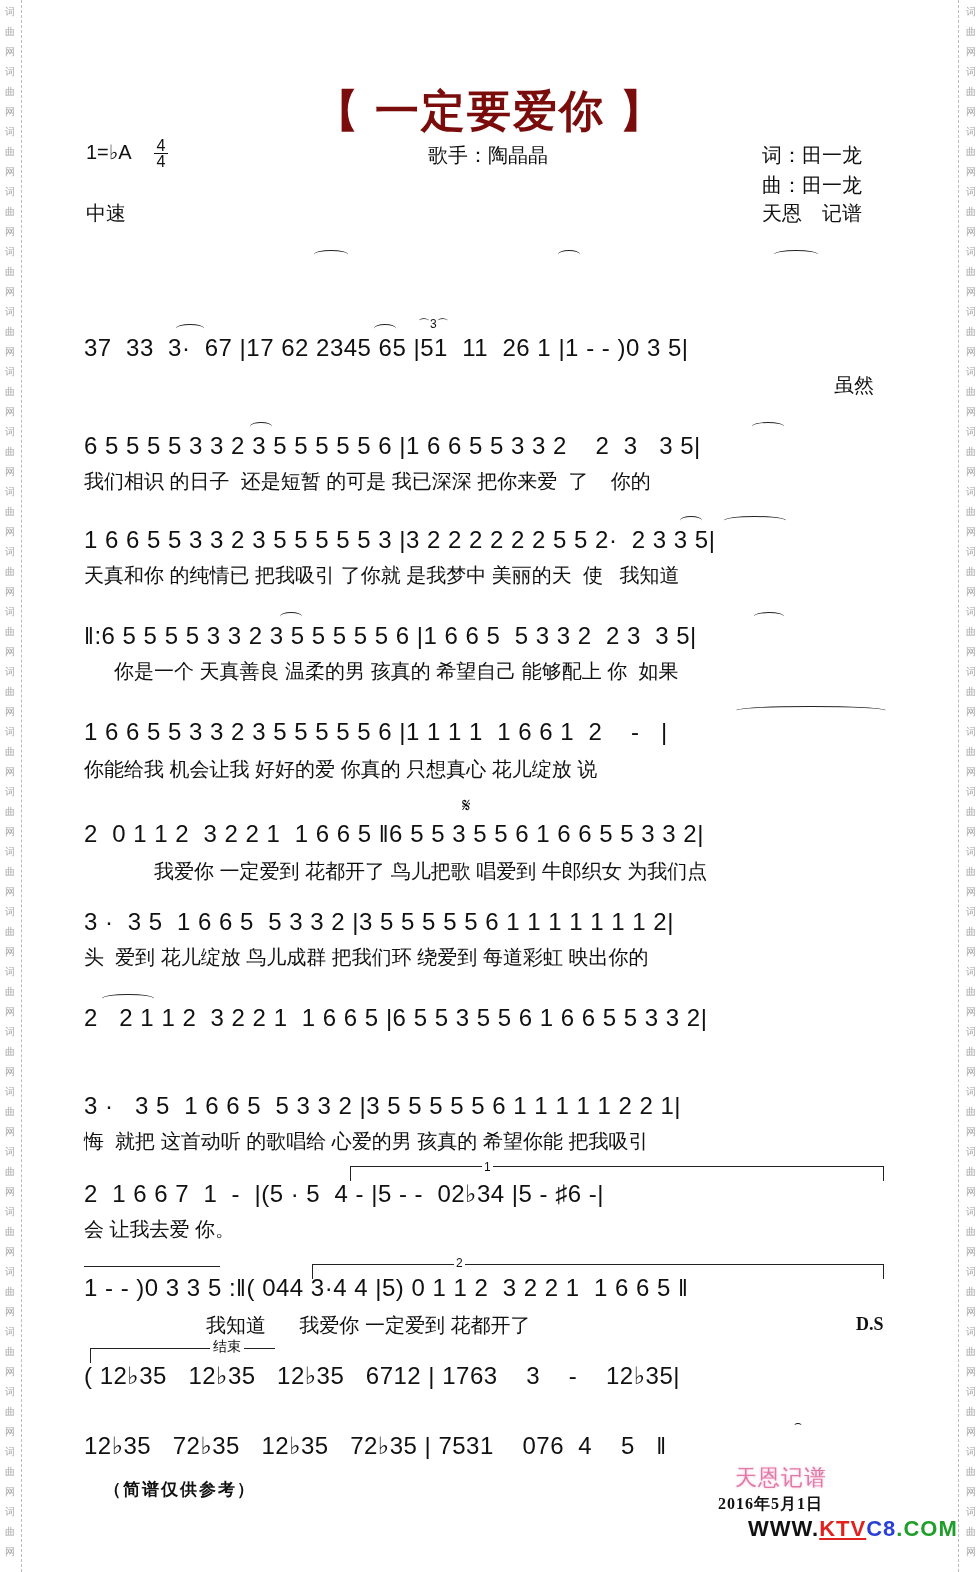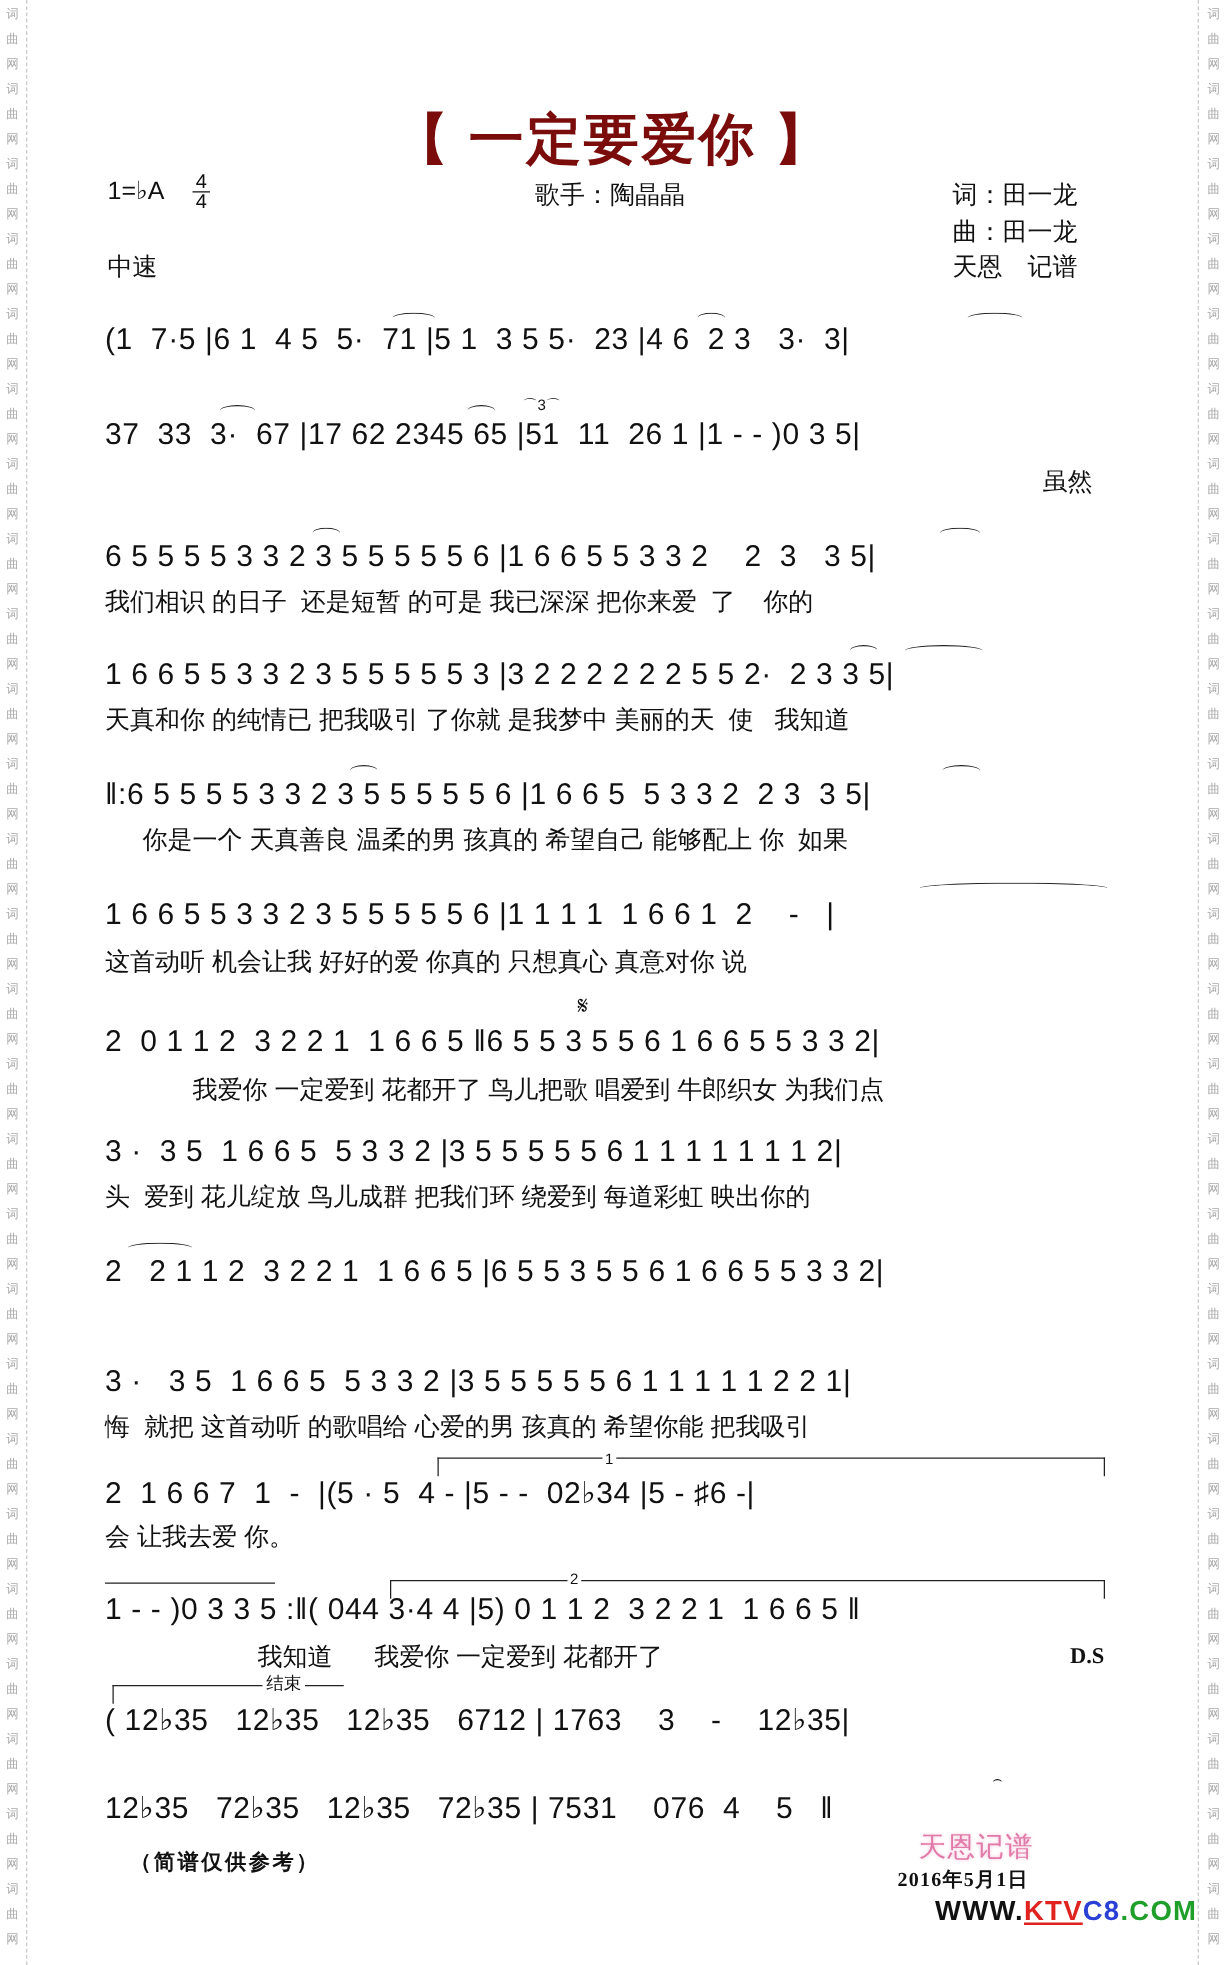--- a/index.html
+++ b/index.html
@@ -222,21 +222,20 @@
 </div>
 <div class="meta singer">歌手：陶晶晶</div>
 <div class="meta lyricist">词：田一龙</div>
 <div class="meta composer">曲：田一龙</div>
 <div class="meta transcriber">天恩　记谱</div>
 <div class="meta tempo">中速</div>
 
 <div>
 
   <div class="row" style="top:258px;height:40px;">
-    <div class="notes" style="top:0;">(1  7·5 |6 1  4 5  5·  71 |5 1  3 5 5·  23 |4 6  2 3   3·  3|</div>
     <div class="slur" style="left:230px;top:-8px;width:34px;"></div>
     <div class="slur" style="left:474px;top:-8px;width:22px;"></div>
     <div class="slur" style="left:690px;top:-8px;width:44px;"></div>
   </div>
 
   <div class="row" style="top:334px;height:62px;">
     <div class="notes" style="top:0;">37  33  3·  67 |17 62 2345 65 |51  11  26 1 |1 - - )0 3 5|</div>
     <div class="slur" style="left:92px;top:-10px;width:28px;"></div>
     <div class="slur" style="left:290px;top:-10px;width:22px;"></div>
     <div class="small" style="left:334px;top:-18px;">⌒3⌒</div>
@@ -260,21 +259,21 @@
   <div class="row" style="top:622px;height:64px;">
     <div class="notes" style="top:0;">‖:6 5 5 5 5 3 3 2 3 5 5 5 5 5 6 |1 6 6 5  5 3 3 2  2 3  3 5|</div>
     <div class="slur" style="left:196px;top:-10px;width:22px;"></div>
     <div class="slur" style="left:670px;top:-10px;width:30px;"></div>
     <div class="lyr" style="top:36px;left:30px;">你是一个 天真善良 温柔的男 孩真的 希望自己 能够配上 你  如果</div>
   </div>
 
   <div class="row" style="top:718px;height:64px;">
     <div class="notes" style="top:0;">1 6 6 5 5 3 3 2 3 5 5 5 5 5 6 |1 1 1 1  1 6 6 1  2    -   |</div>
     <div class="slur" style="left:652px;top:-12px;width:150px;"></div>
-    <div class="lyr" style="top:38px;">这首动听 机会让我 好好的爱 你真的 只想真心 真意对你 说</div>
+    <div class="lyr" style="top:38px;">你能给我 机会让我 好好的爱 你真的 只想真心 花儿绽放 说</div>
   </div>
 
   <div class="row" style="top:820px;height:64px;">
     <div class="seg" style="left:378px;top:-26px;">𝄋</div>
     <div class="notes" style="top:0;">2  0 1 1 2  3 2 2 1  1 6 6 5 ‖6 5 5 3 5 5 6 1 6 6 5 5 3 3 2|</div>
     <div class="lyr" style="top:38px;left:70px;">我爱你 一定爱到 花都开了 鸟儿把歌 唱爱到 牛郎织女 为我们点</div>
   </div>
 
   <div class="row" style="top:908px;height:64px;">
     <div class="notes" style="top:0;">3 ·  3 5  1 6 6 5  5 3 3 2 |3 5 5 5 5 5 6 1 1 1 1 1 1 1 2|</div>

